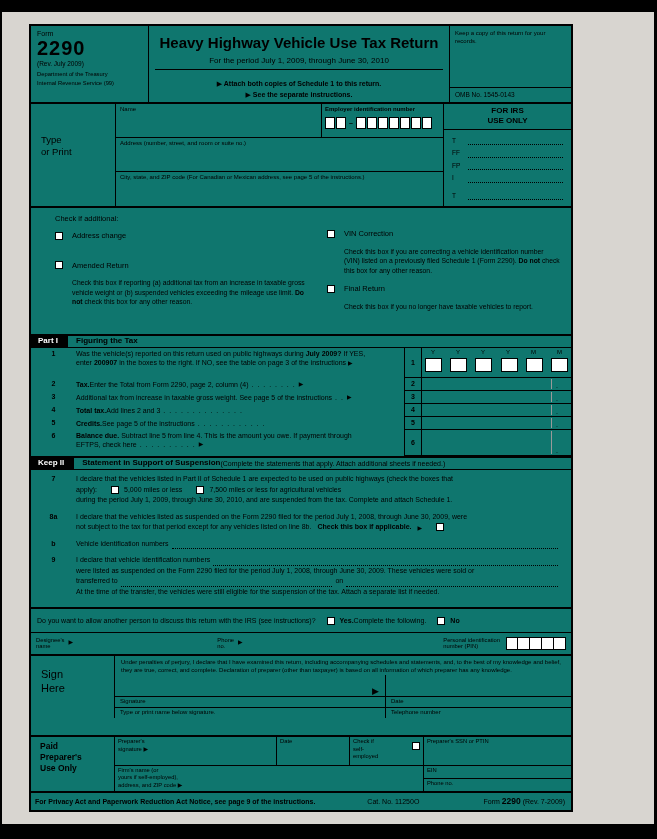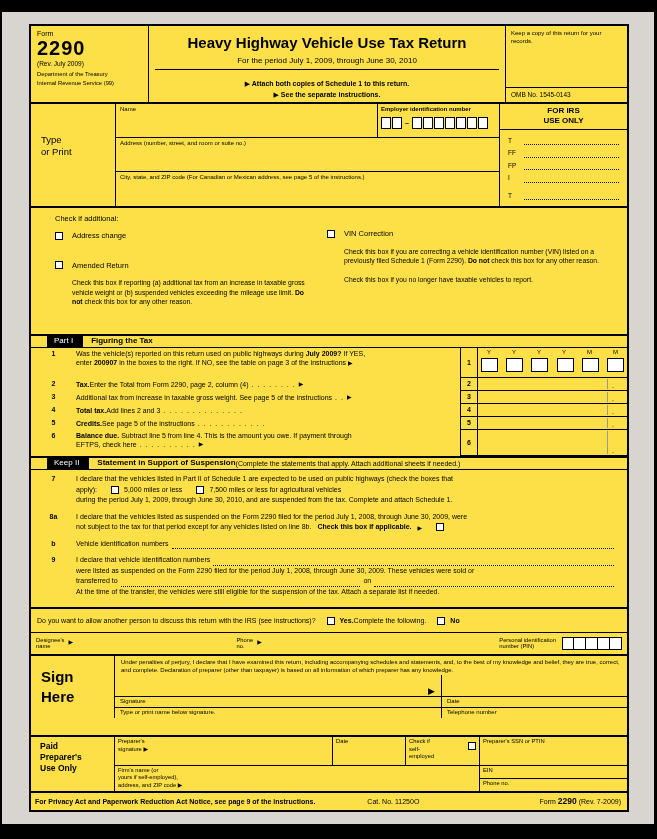--- a/index.html
+++ b/index.html
@@ -3,21 +3,21 @@
 <meta charset="utf-8">
 <style>
   * { margin:0; padding:0; box-sizing:border-box; }
   body { font-family:"Liberation Sans","DejaVu Sans",sans-serif; background:#555; }
   .page { position:relative; width:657px; height:839px; background:#d8d5d0; overflow:hidden; }
   .scanbar { position:absolute; background:#000; z-index:5; }
   .scan-top { top:0; left:0; width:657px; height:12px; }
   .scan-bottom { bottom:0; left:0; width:657px; height:15px; }
   .scan-left { top:0; left:0; width:2px; height:839px; }
   .scan-right { top:0; right:0; width:3px; height:839px; }
-  .form { position:absolute; left:29px; top:24px; width:600px; height:788px; background:#fde047;
+  .form { position:absolute; left:29px; top:24px; width:544px; height:788px; background:#0f766e;
           border:2px solid #000; display:flex; flex-direction:column; font-size:7px; line-height:1.3;
           color:#000; overflow:hidden; }
   b { font-weight:bold; }
   .arrow { font-size:6px; }
   .dots { letter-spacing:1px; color:#000; white-space:nowrap; overflow:hidden; }
 
   
   .hdr { display:flex; border-bottom:2px solid #000; height:78px; flex:0 0 auto; }
   .hdr-left { width:118px; border-right:1px solid #000; padding:3px 4px 2px 6px; }
   .form-word { font-size:7px; }
@@ -61,21 +61,21 @@
   .checks-right { flex:1; padding-top:15px; }
   .checks-heading { font-size:7.5px; margin-bottom:7px; }
   .chk-row { display:flex; align-items:center; margin-bottom:8px; font-size:7.5px; }
   .chk-row.gap { margin-bottom:20px; }
   .cb { display:inline-block; width:8px; height:8px; border:1px solid #000; flex:0 0 auto; background:#fff; }
   .chk-row .cb { margin-right:9px; }
   .chk-para { font-size:6.8px; margin:0 0 9px 17px; line-height:1.4; }
 
   
   .part-bar { display:flex; align-items:stretch; border-top:2px solid #000; border-bottom:1px solid #000; height:14px; font-size:8px; flex:0 0 auto; }
-  .part-label { background:#000; color:#fff; font-weight:normal; padding:0 10px 0 7px; display:flex; align-items:center;margin-left:16px; }
+  .part-label { background:#000; color:#fff; font-weight:bold; padding:0 10px 0 7px; display:flex; align-items:center; }
   .part-title { font-weight:bold; margin-left:8px; display:flex; align-items:center; white-space:nowrap; }
   .part-title .paren { font-weight:normal; font-size:7px; }
 
   
   .p1 { flex:0 0 auto; }
   .p1row { display:flex; align-items:stretch; }
   .h30 { height:30px; } .h13 { height:13px; } .h26 { height:26px; }
   .p1n { flex:0 0 45px; text-align:center; font-weight:bold; padding-top:1px; }
   .p1t { flex:1; padding:1px 3px 0 0; }
   .p1t .row2 { display:flex; align-items:center; }
@@ -116,21 +116,21 @@
   .fld-designee { flex:1.3; } .fld-phone { flex:1; } .fld-pin { flex:1.5; justify-content:flex-end; }
   .fld-label { font-size:5.8px; line-height:1.15; }
   .fld .arrow { margin:0 4px; }
   .fld .blankline { flex:1; height:9px; }
   .pin-boxes { display:flex; margin-left:6px; }
   .pin-box { width:12px; height:13px; border:1px solid #000; border-left:none; background:#fff; }
   .pin-box:first-child { border-left:1px solid #000; }
 
   
   .sign { height:64px; }
-  .sign .box-label { font-size:15px; font-weight:bold; padding:11px 0 0 10px; }
+  .sign .box-label { font-size:11px; font-weight:normal; padding:11px 0 0 10px; }
   .perjury { font-size:6px; padding:2px 6px 1px 6px; line-height:1.35; flex:0 0 auto; }
   .sig-grid { flex:1; display:flex; }
   .sig-left { flex:1; display:flex; flex-direction:column; border-right:1px solid #000; }
   .sig-right { flex:0 0 185px; display:flex; flex-direction:column; }
   .sig-space { flex:1; position:relative; border-bottom:1px solid #000; }
   .sig-arrow { position:absolute; right:6px; bottom:-1px; font-size:9px; }
   .sig-cap { font-size:6px; padding:1px 5px; border-bottom:1px solid #000; }
   .sig-cap2 { font-size:6px; padding:1px 5px; }
 
   
@@ -268,20 +268,24 @@
         </div>
       </div>
       <div class="checks-right">
         <div class="chk-row">
           <span class="cb"></span>
           <span>VIN Correction</span>
         </div>
         <div class="chk-para">
           <span>Check this box if you are correcting a vehicle identification number (VIN) listed on a previously  filed Schedule 1 (Form 2290). </span><b>Do not</b><span> check this  box for any other reason.</span>
         </div>
+        <div class="chk-row">
+          <span class="cb"></span>
+          <span>Final Return</span>
+        </div>
         <div class="chk-para">
           <span>Check this box if you no longer have taxable vehicles to report.</span>
         </div>
       </div>
     </div>
 
     <div class="part-bar">
       <div class="part-label">Part I</div>
       <div class="part-title">Figuring the Tax</div>
     </div>

